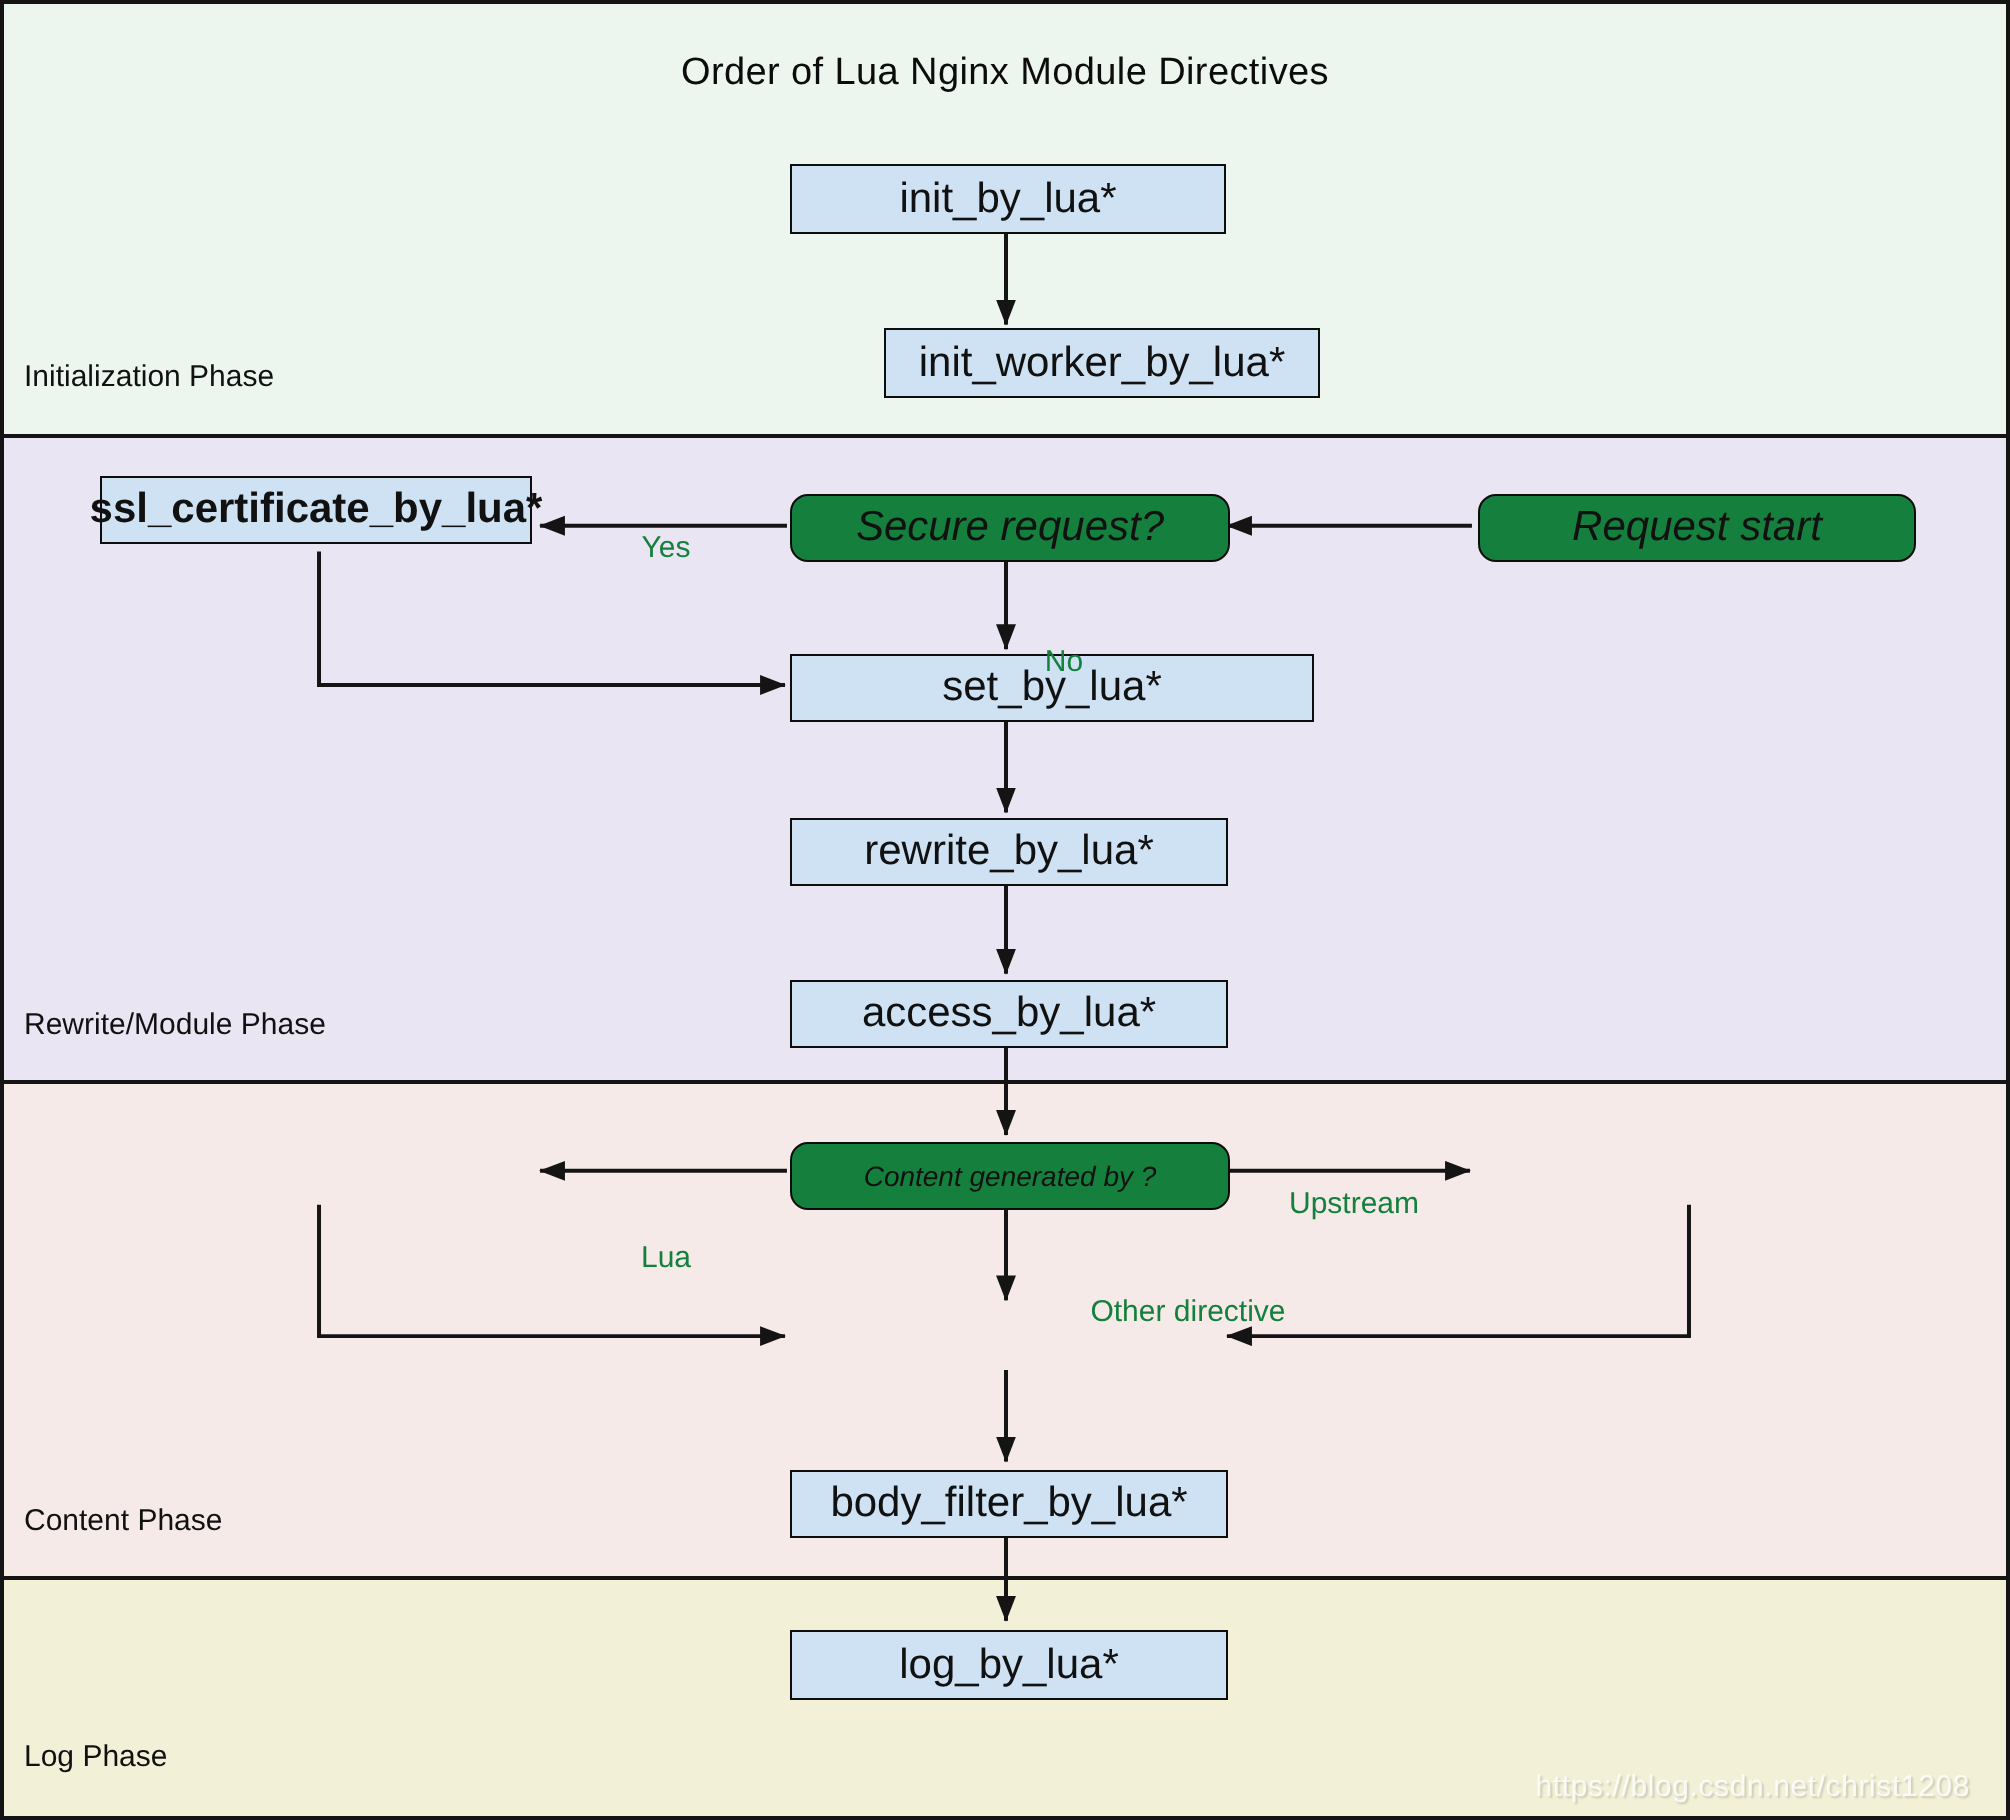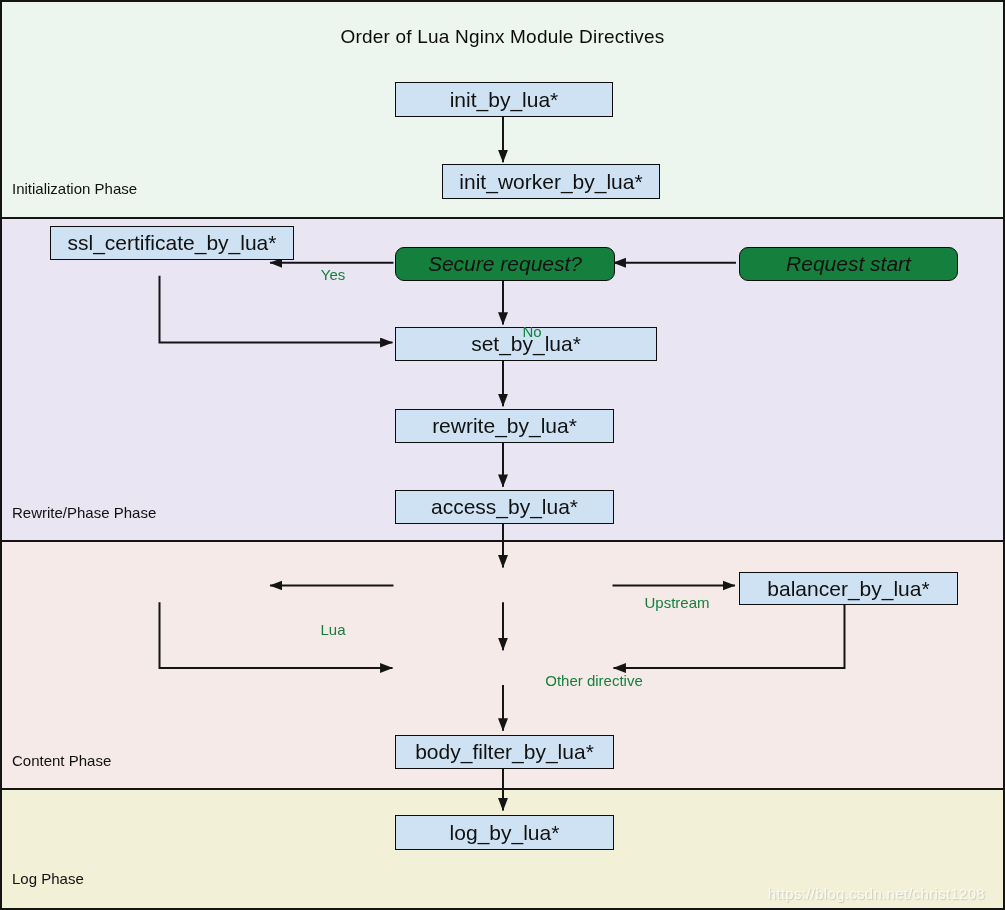--- a/index.html
+++ b/index.html
@@ -52,21 +52,21 @@
 <div class="canvas">
 
   <div class="band band-init"></div>
   <div class="band band-rewrite"></div>
   <div class="band band-content"></div>
   <div class="band band-log"></div>
 
   <div class="title">Order of Lua Nginx Module Directives</div>
 
   <div class="phase-label" style="top:178px;">Initialization Phase</div>
-  <div class="phase-label" style="top:502px;">Rewrite/Phase Phase</div>
+  <div class="phase-label" style="top:502px;">Rewrite/Module Phase</div>
   <div class="phase-label" style="top:750px;">Content Phase</div>
   <div class="phase-label" style="top:868px;">Log Phase</div>
 
   <svg class="wires" viewBox="0 0 1005 910">
     <defs>
       <marker id="ah" markerWidth="15" markerHeight="12" refX="12.5" refY="5" orient="auto" markerUnits="userSpaceOnUse">
         <path d="M0,0 L13,5 L0,10 z" fill="#141414"></path>
       </marker>
     </defs>
     <g stroke="#141414" stroke-width="2" fill="none">
@@ -88,51 +88,51 @@
     </g>
   </svg>
 
   <div class="node" style="left:393px;top:80px;width:218px;height:35px;">
     <span>init_by_lua*</span>
   </div>
   <div class="node" style="left:393px;top:162px;width:218px;height:35px;margin-left:47px;">
     <span>init_worker_by_lua*</span>
   </div>
 
-  <div class="node" style="left:48px;top:224px;width:244px;height:34px;">
+  <div class="node" style="left:48px;top:236px;width:216px;height:34px;font-weight:bold;">
     <span>ssl_certificate_by_lua*</span>
   </div>
   <div class="node decision" style="left:393px;top:245px;width:220px;height:34px;">
     <span>Secure request?</span>
   </div>
   <div class="node decision" style="left:737px;top:245px;width:219px;height:34px;">
     <span>Request start</span>
   </div>
   <div class="node" style="left:393px;top:325px;width:262px;height:34px;">
     <span>set_by_lua*</span>
   </div>
   <div class="node" style="left:393px;top:407px;width:219px;height:34px;">
     <span>rewrite_by_lua*</span>
   </div>
   <div class="node" style="left:393px;top:488px;width:219px;height:34px;">
     <span>access_by_lua*</span>
   </div>
 
-  <div class="node" style="left:737px;top:570px;width:219px;height:33px;">
-    <span>balancer_by_lua*</span>
+  <div class="node decision small-text" style="left:393px;top:569px;width:220px;height:34px;">
+    <span>Content generated by ?</span>
   </div>
   <div class="node" style="left:393px;top:733px;width:219px;height:34px;">
     <span>body_filter_by_lua*</span>
   </div>
 
   <div class="node" style="left:393px;top:813px;width:219px;height:35px;">
     <span>log_by_lua*</span>
   </div>
 
   <div class="edge-label" style="left:331px;top:246px;">Yes</div>
   <div class="edge-label" style="left:530px;top:303px;">No</div>
   <div class="edge-label" style="left:331px;top:601px;">Lua</div>
   <div class="edge-label" style="left:675px;top:574px;">Upstream</div>
-  <div class="edge-label" style="left:592px;top:652px;">Other directive</div>
+  <div class="edge-label" style="left:592px;top:628px;">Other directive</div>
 
   <div class="watermark">https://blog.csdn.net/christ1208</div>
 
 </div>
 
 </body></html>

